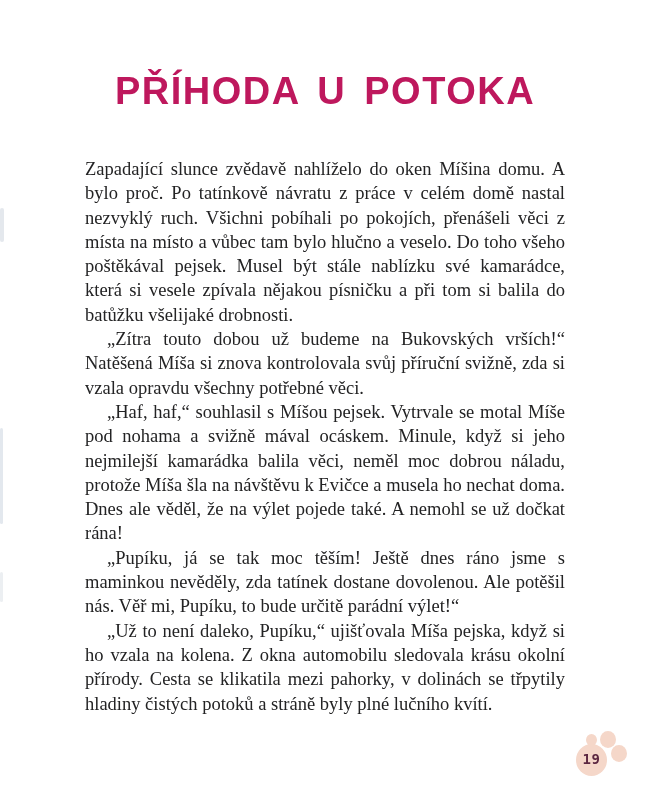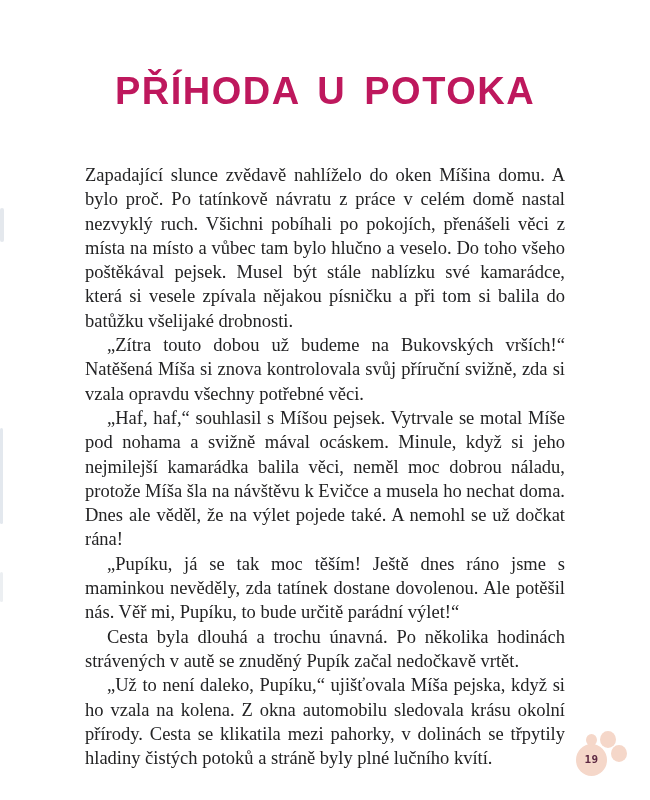--- a/index.html
+++ b/index.html
@@ -37,21 +37,21 @@
     font-weight: 800;
     font-size: 38px;
     line-height: 46px;
     letter-spacing: 1.5px;
     word-spacing: 6px;
     color: #be185d;
   }
 
   .story-text {
     position: absolute;
-    top: 163px;
+    top: 157px;
     left: 85px;
     width: 480px;
     font-size: 18.5px;
     line-height: 24.3px;
     color: #232324;
     text-align: justify;
   }
   .story-text p {
     margin: 0;
     text-indent: 22px;
@@ -74,21 +74,21 @@
     border-radius: 50%;
   }
   .toe-1 { left: 10px; top: 3px;  width: 11px; height: 12px; }
   .toe-2 { left: 24px; top: 0px;  width: 16px; height: 17px; }
   .toe-3 { left: 35px; top: 14px; width: 16px; height: 17px; }
   .pad   { left: 0px;  top: 13px; width: 31px; height: 32px;
            display: flex; align-items: center; justify-content: center; }
   .page-num {
     font-family: "DejaVu Sans Mono", monospace;
     font-weight: bold;
-    font-size: 11px;
+    font-size: 14px;
     letter-spacing: 0.5px;
     color: #5c2741;
     transform: translateY(-1px);
   }
 </style>
 </head>
 <body>
 
 <div class="page">
 
@@ -96,21 +96,20 @@
   <div class="edge-artifact edge-a2"></div>
   <div class="edge-artifact edge-a3"></div>
 
   <h1 class="chapter-title">PŘÍHODA U POTOKA</h1>
 
   <div class="story-text">
     <p class="first">Zapadající slunce zvědavě nahlíželo do oken Míšina domu. A bylo proč. Po tatínkově návratu z práce v celém domě nastal nezvyklý ruch. Všichni pobíhali po pokojích, přenášeli věci z místa na místo a vůbec tam bylo hlučno a veselo. Do toho všeho poštěkával pejsek. Musel být stále nablízku své kamarádce, která si vesele zpívala nějakou písničku a při tom si balila do batůžku všelijaké drobnosti.</p>
     <p>„Zítra touto dobou už budeme na Bukovských vrších!“ Natěšená Míša si znova kontrolovala svůj příruční svižně, zda si vzala opravdu všechny potřebné věci.</p>
     <p>„Haf, haf,“ souhlasil s Míšou pejsek. Vytrvale se motal Míše pod nohama a svižně mával ocáskem. Minule, když si jeho nejmilejší kamarádka balila věci, neměl moc dobrou náladu, protože Míša šla na návštěvu k Evičce a musela ho nechat doma. Dnes ale věděl, že na výlet pojede také. A nemohl se už dočkat rána!</p>
     <p>„Pupíku, já se tak moc těším! Ještě dnes ráno jsme s maminkou nevěděly, zda tatínek dostane dovolenou. Ale potěšil nás. Věř mi, Pupíku, to bude určitě parádní výlet!“</p>
-    <p>Cesta byla dlouhá a trochu únavná. Po několika hodinách strávených v autě se znuděný Pupík začal nedočkavě vrtět.</p>
     <p>„Už to není daleko, Pupíku,“ ujišťovala Míša pejska, když si ho vzala na kolena. Z okna automobilu sledovala krásu okolní přírody. Cesta se klikatila mezi pahorky, v dolinách se třpytily hladiny čistých potoků a stráně byly plné lučního kvítí.</p>
   </div>
 
   <div class="paw">
     <span class="toe toe-1"></span>
     <span class="toe toe-2"></span>
     <span class="toe toe-3"></span>
     <span class="pad">
       <span class="page-num">19</span>
     </span>

